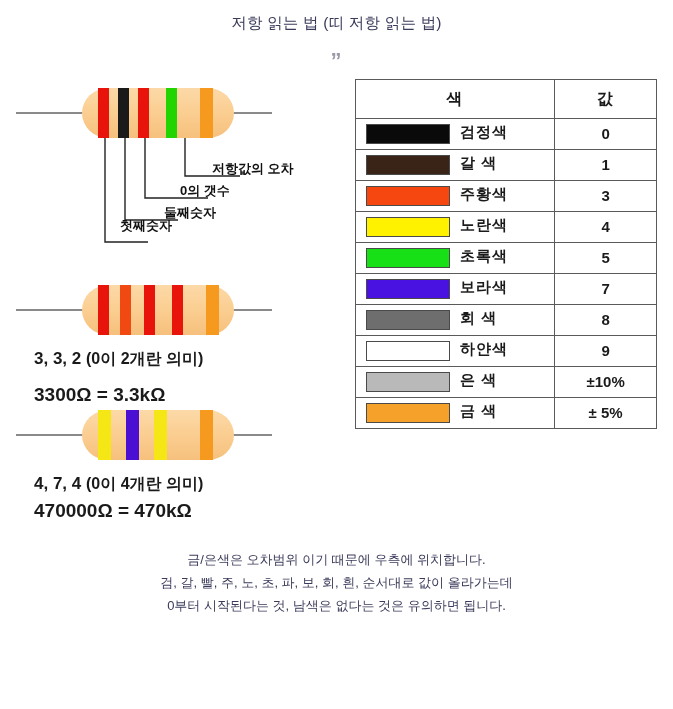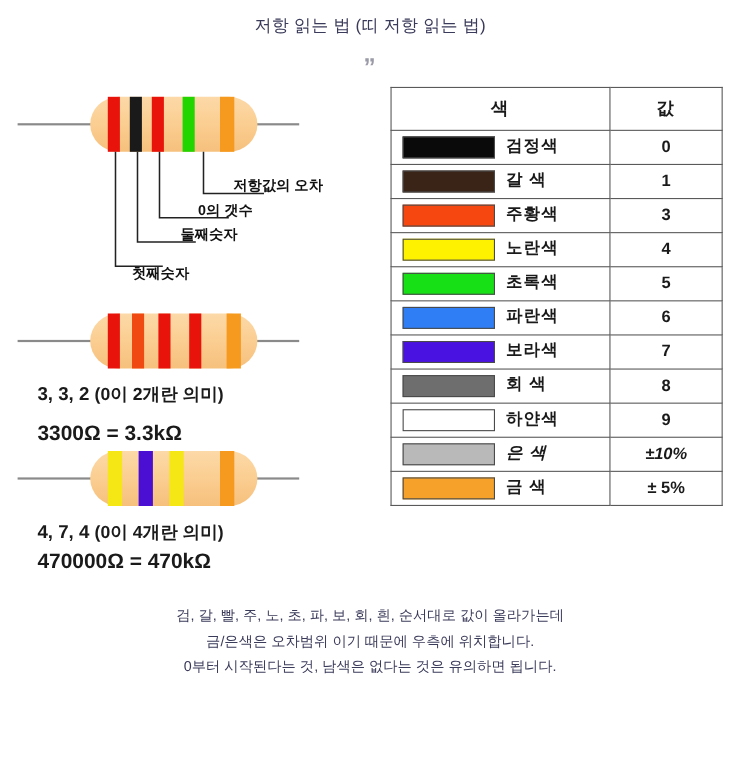--- a/index.html
+++ b/index.html
@@ -147,21 +147,21 @@
     letter-spacing: 1px;
   }
   .cval {
     text-align: center;
     font-size: 15px;
     font-weight: bold;
     height: 30px;
     line-height: 30px;
   }
   .tol-row .cname { letter-spacing: 1px; }
-  .sep-top td { border-top: 2px solid #5a5a5a; font-style: italic; }
+  .sep-top td { border-top: 2px solid #5a5a5a; }
 
   
   .notes {
     text-align: center;
     color: #3a3a5a;
     font-size: 13px;
     line-height: 23px;
     padding-top: 4px;
   }
   .notes .gap { display: block; height: 12px; }
@@ -191,21 +191,21 @@
       <svg class="callouts" width="345" height="175">
 
         <path d="M105 56 L105 160 L148 160" stroke="#222" stroke-width="1.4" fill="none"></path>
         <path d="M125 56 L125 138 L178 138" stroke="#222" stroke-width="1.4" fill="none"></path>
         <path d="M145 56 L145 116 L208 116" stroke="#222" stroke-width="1.4" fill="none"></path>
         <path d="M185 56 L185 94  L240 94" stroke="#222" stroke-width="1.4" fill="none"></path>
       </svg>
       <div class="callout-label" style="left:212px; top:78px;">저항값의 오차</div>
       <div class="callout-label" style="left:180px; top:100px;">0의 갯수</div>
       <div class="callout-label" style="left:164px; top:122px;">둘째숫자</div>
-      <div class="callout-label" style="left:120px; top:158px;">첫째숫자</div>
+      <div class="callout-label" style="left:120px; top:135px;">첫째숫자</div>
     </div>
 
     <div class="resistor-wrap res-2">
       <div class="resistor">
         <div class="lead lead-left"></div>
         <div class="lead lead-right"></div>
         <div class="body">
           <div class="band" style="left:16px;background:#e8140c"></div>
           <div class="band" style="left:38px;background:#f04a12"></div>
           <div class="band" style="left:62px;background:#e8140c"></div>
@@ -279,27 +279,20 @@
         </tr>
         <tr>
           <td class="cell-color">
             <span class="sw" style="background:#17e017"></span>
             <span class="cname">초록색</span>
           </td>
           <td class="cval">5</td>
         </tr>
         <tr>
           <td class="cell-color">
-            <span class="sw" style="background:#2f7ef5"></span>
-            <span class="cname">파란색</span>
-          </td>
-          <td class="cval">6</td>
-        </tr>
-        <tr>
-          <td class="cell-color">
             <span class="sw" style="background:#4a12e0"></span>
             <span class="cname">보라색</span>
           </td>
           <td class="cval">7</td>
         </tr>
         <tr>
           <td class="cell-color">
             <span class="sw" style="background:#6e6e6e"></span>
             <span class="cname">회 색</span>
           </td>
@@ -326,17 +319,17 @@
           </td>
           <td class="cval">± 5%</td>
         </tr>
       </tbody>
     </table>
   </div>
 
 </div>
 
 <div class="notes">
+  <div>금/은색은 오차범위 이기 때문에 우측에 위치합니다.</div>
   <div>검, 갈, 빨, 주, 노, 초, 파, 보, 회, 흰, 순서대로 값이 올라가는데</div>
-  <div>금/은색은 오차범위 이기 때문에 우측에 위치합니다.</div>
   <div>0부터 시작된다는 것, 남색은 없다는 것은 유의하면 됩니다.</div>
   <span class="gap"></span>
 </div>
 
 </body></html>

